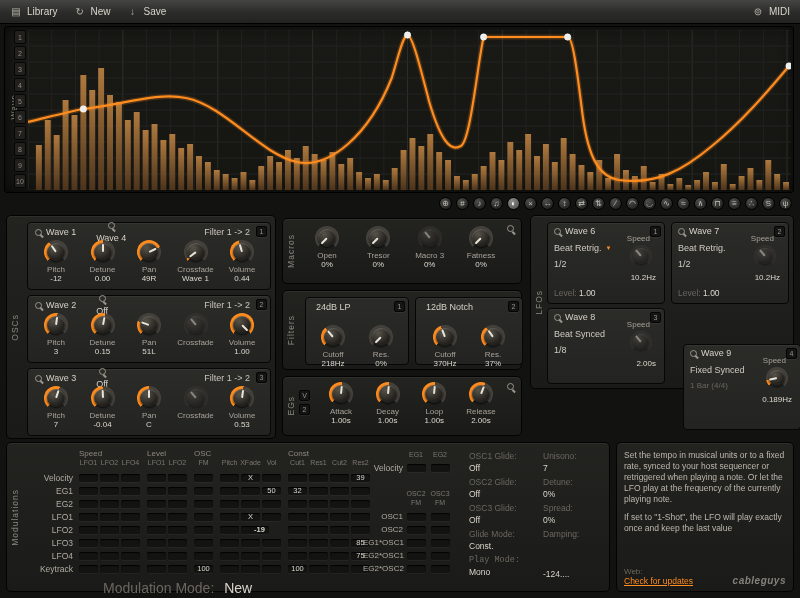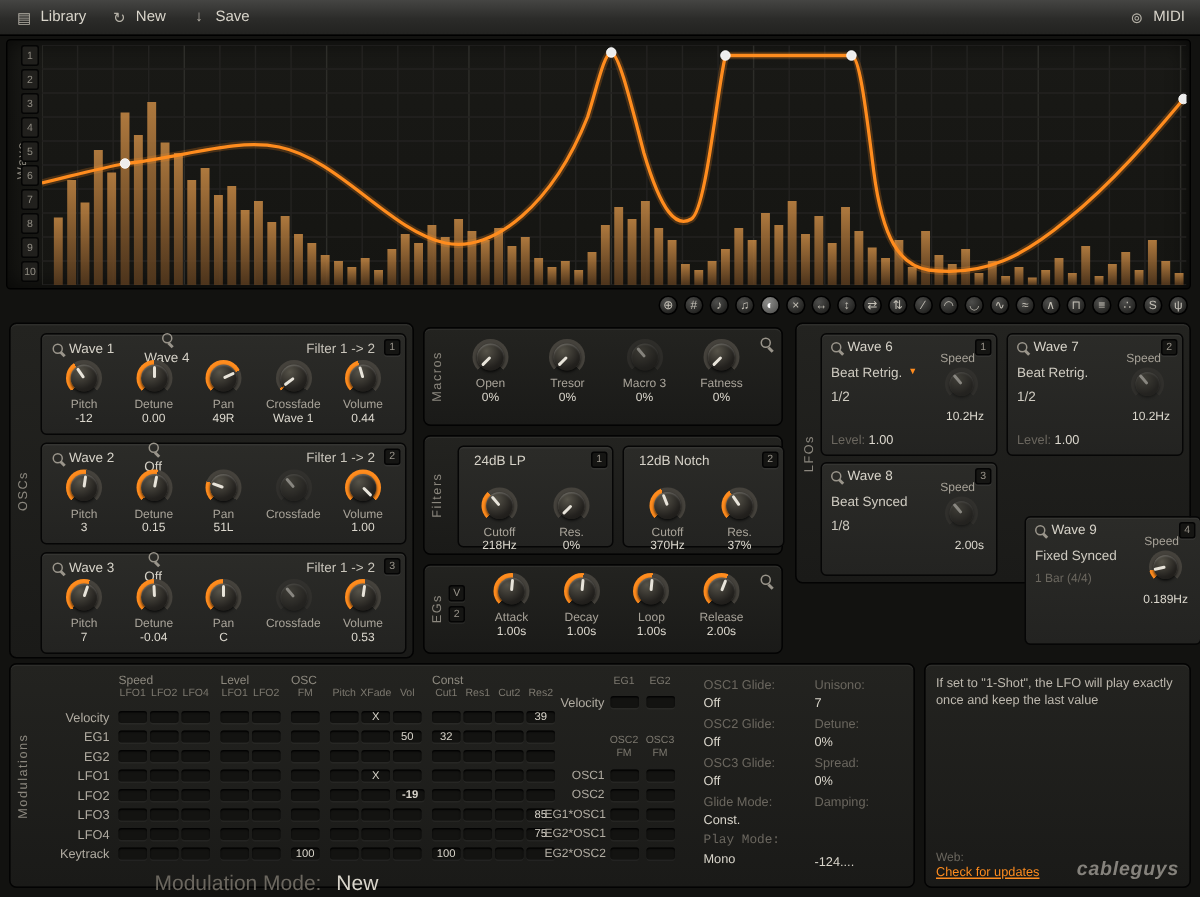--- a/index.html
+++ b/index.html
@@ -96,21 +96,21 @@
     box-shadow:inset 0 1px 1px rgba(0,0,0,.9),0 1px 0 rgba(255,255,255,.04);
     font-size:7.5px;color:#d8d4ca;display:flex;align-items:center;justify-content:center;line-height:1;}
   .optlab{position:absolute;left:0;font-size:8.5px;white-space:nowrap;}
   .optval{position:absolute;left:0;font-size:8.5px;color:#d9d5cb;white-space:nowrap;cursor:pointer;}
 
   
   .helptext{padding:7px 7px 0 7px;font-size:8.5px;line-height:11px;color:#bdb8ae;}
   .helptext p{margin:0 0 7px 0;}
   .webrow{position:absolute;left:7px;right:7px;bottom:5px;display:flex;justify-content:space-between;align-items:flex-end;}
   .link{color:var(--acc,#ff8c1e);font-size:8.5px;text-decoration:underline;cursor:pointer;}
-  .logo{color:#85827c;font-weight:bold;font-style:italic;font-size:13px;letter-spacing:.5px;}
+  .logo{color:#85827c;font-weight:bold;font-style:italic;font-size:10px;letter-spacing:.5px;}
 </style>
 </head>
 <body>
 
 <div id="app">
 
   <div id="topbar">
     <div class="tb-btn">
       <span class="tb-ic">▤</span>
       <span>Library</span>
@@ -704,21 +704,21 @@
         <div class="slot" style="left: 320px; top: 64px; width: 19px;"></div>
         <div class="mrow-label" style="left: 0px; top: 76px; width: 42px;">LFO2</div>
         <div class="slot" style="left: 48px; top: 77px; width: 19px;"></div>
         <div class="slot" style="left: 69px; top: 77px; width: 19px;"></div>
         <div class="slot" style="left: 90px; top: 77px; width: 19px;"></div>
         <div class="slot" style="left: 116px; top: 77px; width: 19px;"></div>
         <div class="slot" style="left: 137px; top: 77px; width: 19px;"></div>
         <div class="slot" style="left: 163px; top: 77px; width: 19px;"></div>
         <div class="slot" style="left: 189px; top: 77px; width: 19px;"></div>
         <div class="slot" style="left: 210px; top: 77px; width: 19px;"></div>
-        <div class="slot" style="left: 233px; top: 77px; width: 19px; font-weight: bold;">-19</div>
+        <div class="slot" style="left: 219px; top: 77px; width: 19px; font-weight: bold;">-19</div>
         <div class="slot" style="left: 257px; top: 77px; width: 19px;"></div>
         <div class="slot" style="left: 278px; top: 77px; width: 19px;"></div>
         <div class="slot" style="left: 299px; top: 77px; width: 19px;"></div>
         <div class="slot" style="left: 320px; top: 77px; width: 19px;"></div>
         <div class="mrow-label" style="left: 0px; top: 89px; width: 42px;">LFO3</div>
         <div class="slot" style="left: 48px; top: 90px; width: 19px;"></div>
         <div class="slot" style="left: 69px; top: 90px; width: 19px;"></div>
         <div class="slot" style="left: 90px; top: 90px; width: 19px;"></div>
         <div class="slot" style="left: 116px; top: 90px; width: 19px;"></div>
         <div class="slot" style="left: 137px; top: 90px; width: 19px;"></div>
@@ -808,20 +808,21 @@
         <div class="optval" style="top: 42px;">0%</div>
         <div class="optlab dim" style="top: 56px;">Spread:</div>
         <div class="optval" style="top: 68px;">0%</div>
         <div class="optlab dim" style="top: 82px;">Damping:</div>
         <div class="optval" style="top: 94px; margin-top: 28px;">-124....</div>
       </div>
   </div>
 
   <div class="panel" style="left:616px;top:442px;width:178px;height:150px;overflow:hidden;">
     <div class="helptext">
+      <p>Set the tempo in musical units or to a fixed rate, synced to your host sequencer or retriggered when playing a note. Or let the LFO play at the frequency of the currently playing note.</p>
       <p>If set to "1-Shot", the LFO will play exactly once and keep the last value</p>
     </div>
     <div class="webrow">
       <div>
         <div class="dim" style="font-size:8px;">Web:</div>
         <a class="link">Check for updates</a>
       </div>
       <div class="logo">cableguys</div>
     </div>
   </div>

